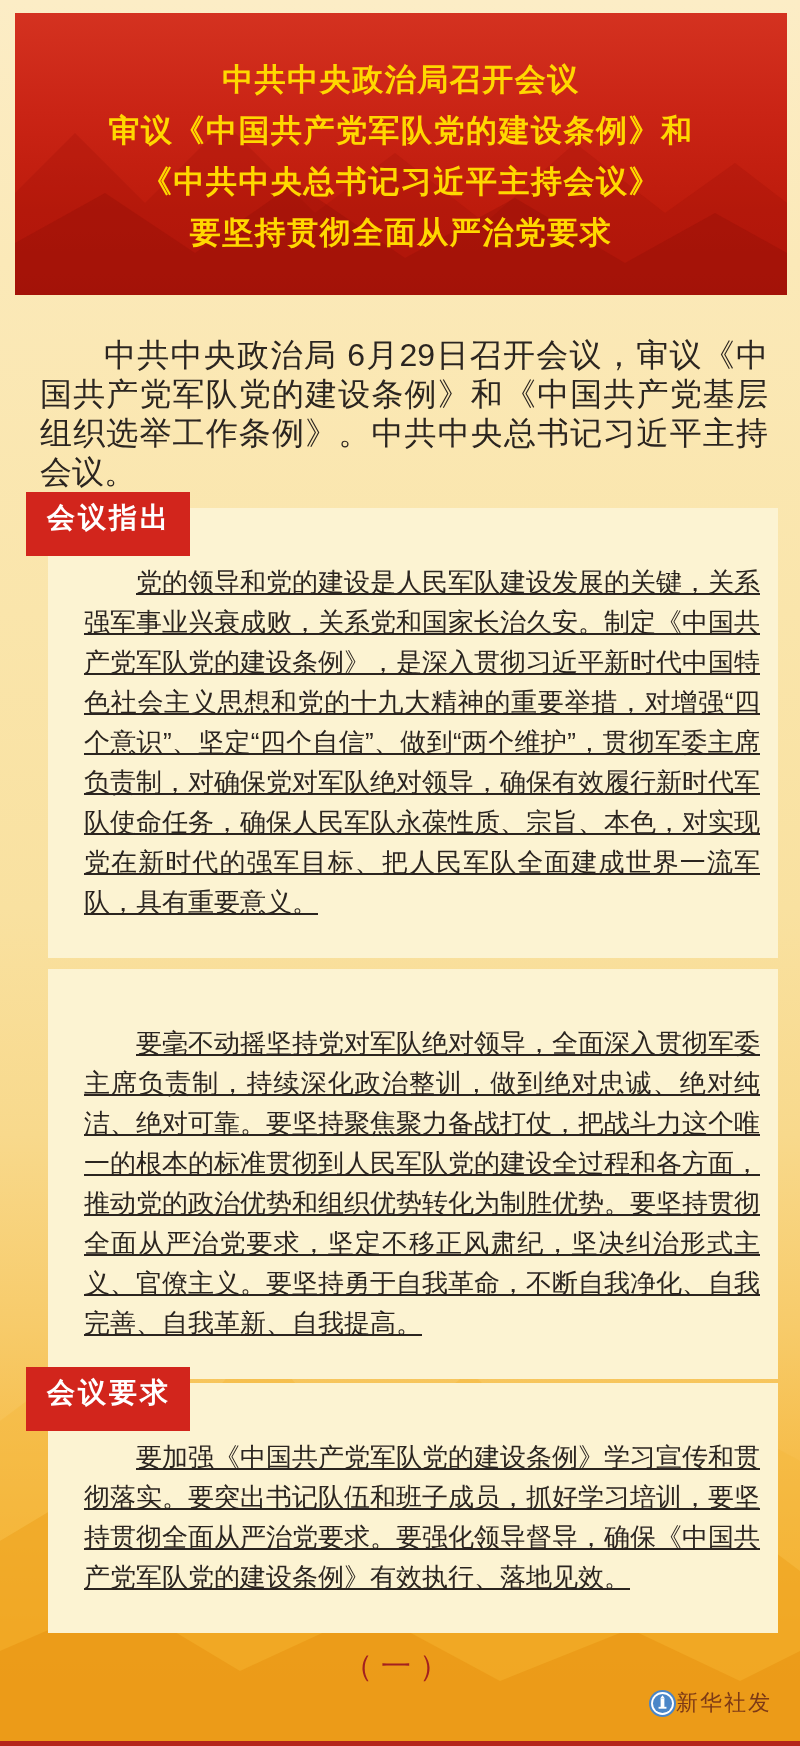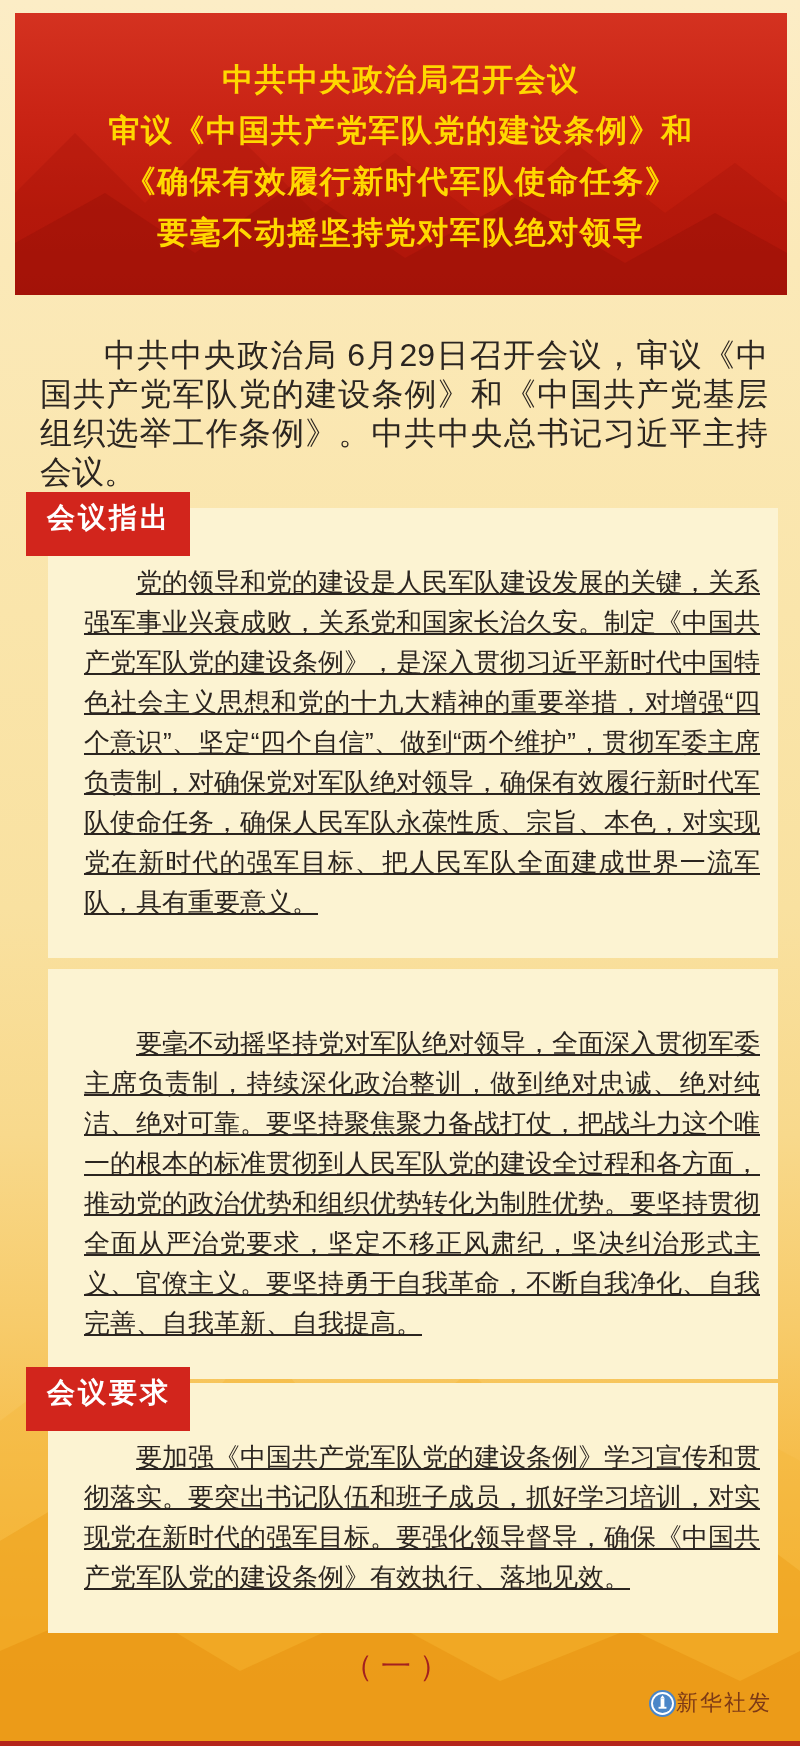--- a/index.html
+++ b/index.html
@@ -82,39 +82,39 @@
   </svg>
 
   <div class="banner">
     <svg class="banner-mtn" viewBox="0 0 772 282" preserveAspectRatio="none" aria-hidden="true">
       <path d="M0,180 L60,120 L130,190 L210,110 L300,200 L380,140 L470,210 L560,130 L650,200 L720,150 L772,190 L772,282 L0,282 Z" fill="#9c1108" opacity="0.25"></path>
       <path d="M0,230 L90,180 L180,240 L280,170 L390,245 L500,185 L610,250 L700,200 L772,240 L772,282 L0,282 Z" fill="#8c0e06" opacity="0.3"></path>
     </svg>
     <div class="banner-titles">
       <div class="banner-line">中共中央政治局召开会议</div>
       <div class="banner-line">审议《中国共产党军队党的建设条例》和</div>
-      <div class="banner-line">《确保有效履行新时代军队使命任务》</div>
-      <div class="banner-line">要毫不动摇坚持党对军队绝对领导</div>
+      <div class="banner-line">《中共中央总书记习近平主持会议》</div>
+      <div class="banner-line">要坚持贯彻全面从严治党要求</div>
     </div>
   </div>
 
   <p class="intro">中共中央政治局 6月29日召开会议，审议《中国共产党军队党的建设条例》和《中国共产党基层组织选举工作条例》。中共中央总书记习近平主持会议。</p>
 
   <div class="section section-1">
     <div class="badge">会议指出</div>
     <div class="box">党的领导和党的建设是人民军队建设发展的关键，关系强军事业兴衰成败，关系党和国家长治久安。制定《中国共产党军队党的建设条例》，是深入贯彻习近平新时代中国特色社会主义思想和党的十九大精神的重要举措，对增强“四个意识”、坚定“四个自信”、做到“两个维护”，贯彻军委主席负责制，对确保党对军队绝对领导，确保有效履行新时代军队使命任务，确保人民军队永葆性质、宗旨、本色，对实现党在新时代的强军目标、把人民军队全面建成世界一流军队，具有重要意义。</div>
   </div>
 
   <div class="section section-2">
     <div class="box">要毫不动摇坚持党对军队绝对领导，全面深入贯彻军委主席负责制，持续深化政治整训，做到绝对忠诚、绝对纯洁、绝对可靠。要坚持聚焦聚力备战打仗，把战斗力这个唯一的根本的标准贯彻到人民军队党的建设全过程和各方面，推动党的政治优势和组织优势转化为制胜优势。要坚持贯彻全面从严治党要求，坚定不移正风肃纪，坚决纠治形式主义、官僚主义。要坚持勇于自我革命，不断自我净化、自我完善、自我革新、自我提高。</div>
   </div>
 
   <div class="section section-3">
     <div class="badge">会议要求</div>
-    <div class="box">要加强《中国共产党军队党的建设条例》学习宣传和贯彻落实。要突出书记队伍和班子成员，抓好学习培训，对实现党在新时代的强军目标。要强化领导督导，确保《中国共产党军队党的建设条例》有效执行、落地见效。</div>
+    <div class="box">要加强《中国共产党军队党的建设条例》学习宣传和贯彻落实。要突出书记队伍和班子成员，抓好学习培训，要坚持贯彻全面从严治党要求。要强化领导督导，确保《中国共产党军队党的建设条例》有效执行、落地见效。</div>
   </div>
 
   <div class="page-marker">（一）</div>
 
   <div class="credit">
     <svg width="27" height="27" viewBox="0 0 26 26" aria-hidden="true">
       <circle cx="13" cy="13" r="13" fill="#4a86c8"></circle>
       <circle cx="13" cy="13" r="11" fill="#ffffff"></circle>
       <circle cx="13" cy="13" r="9.2" fill="#4a86c8"></circle>
       <path d="M13,5 L10.8,8.2 L15.2,8.2 Z" fill="#ffffff"></path>

